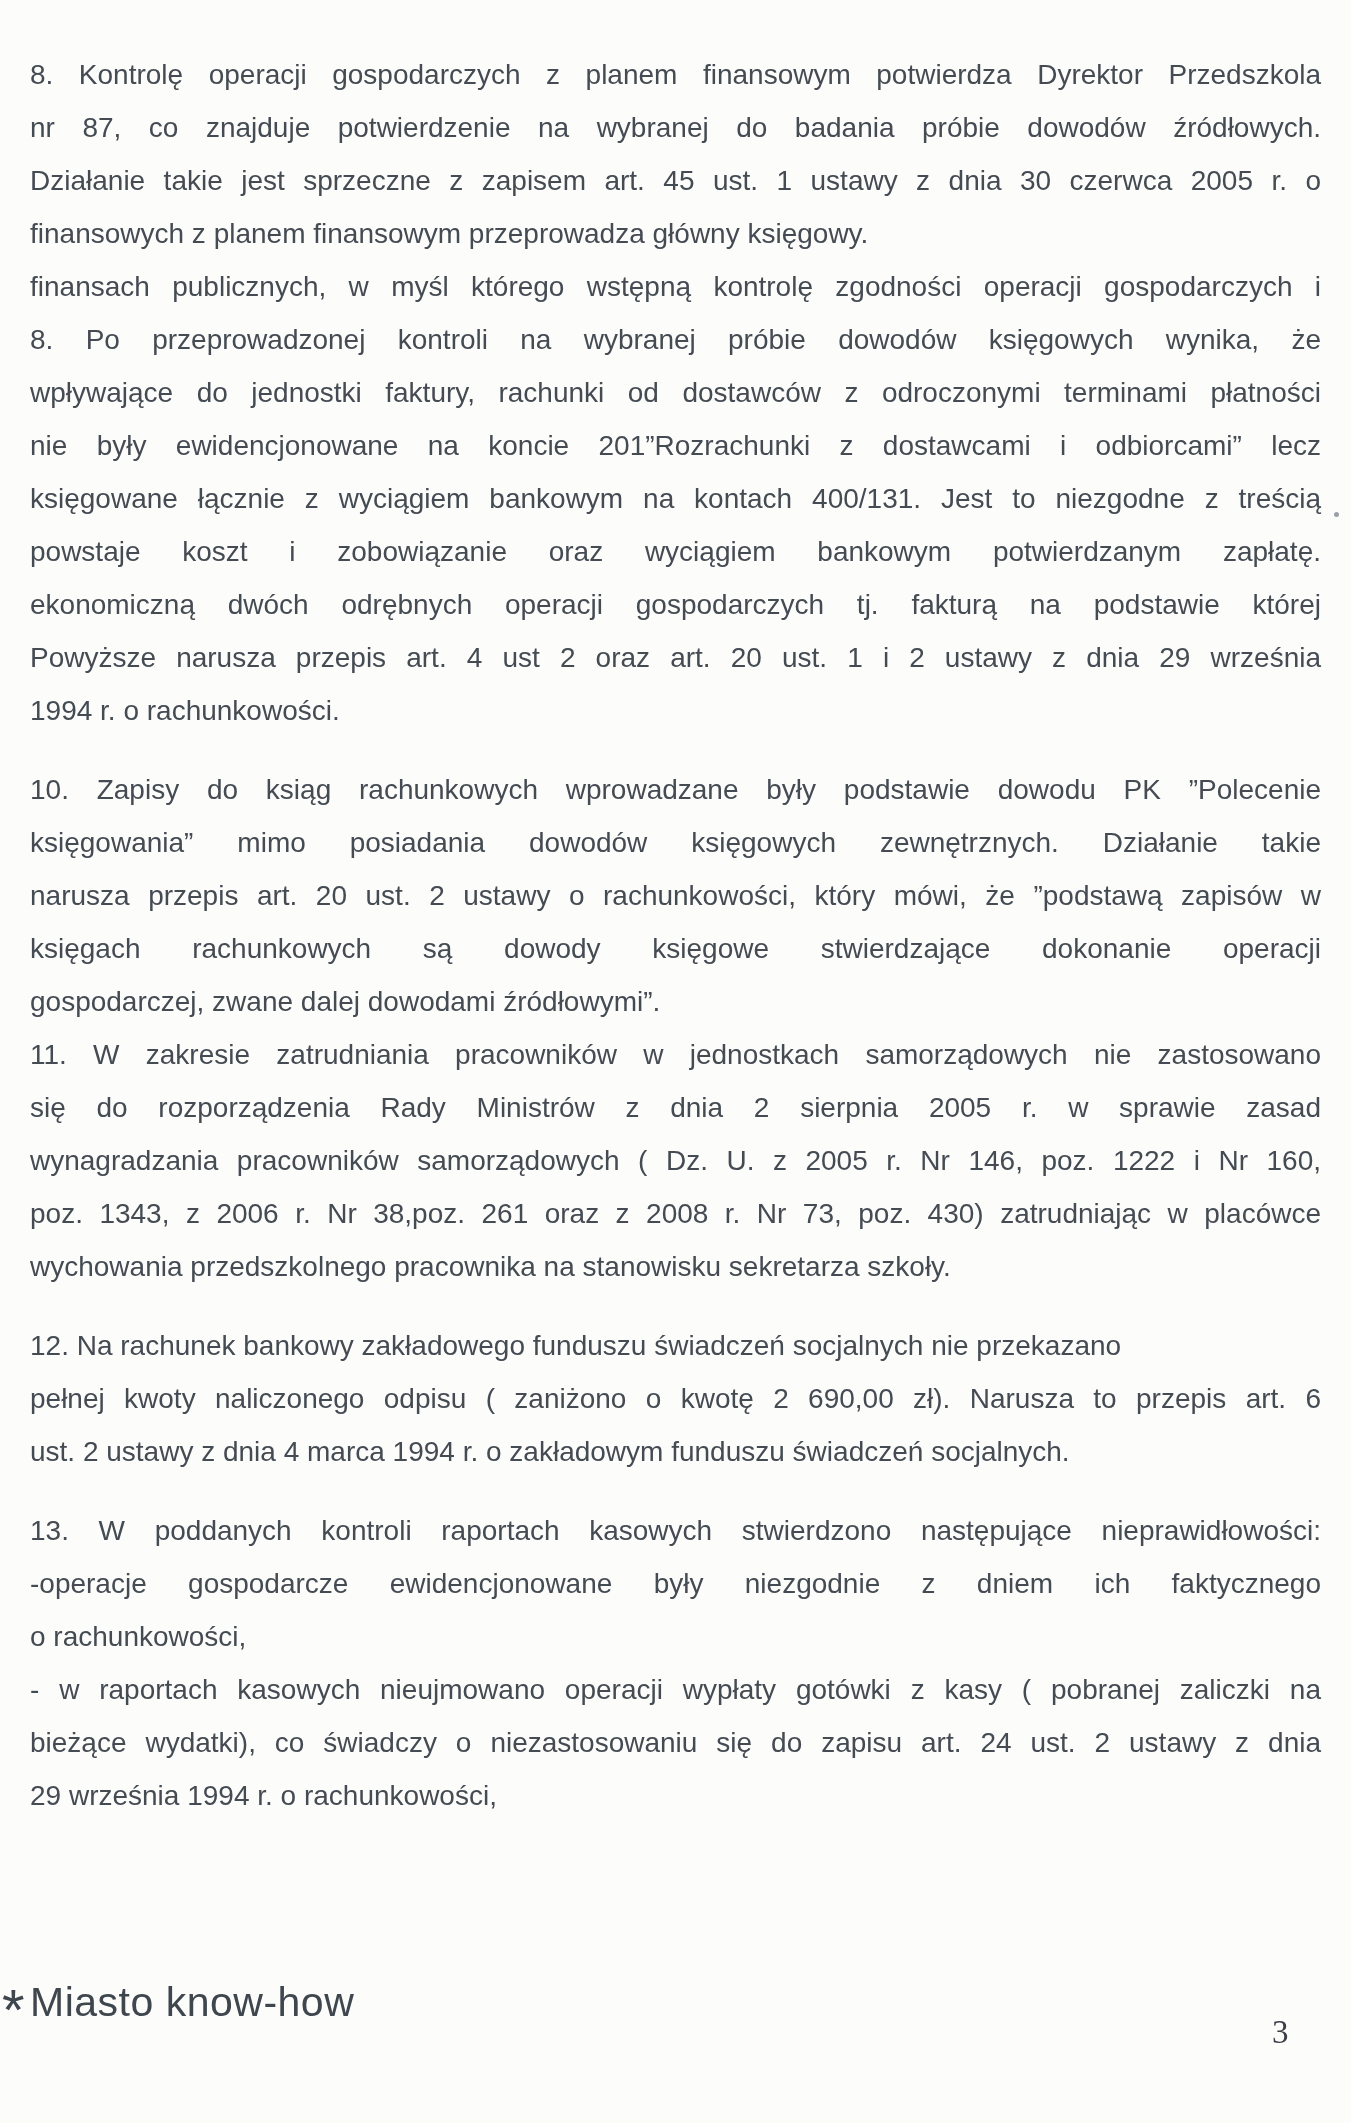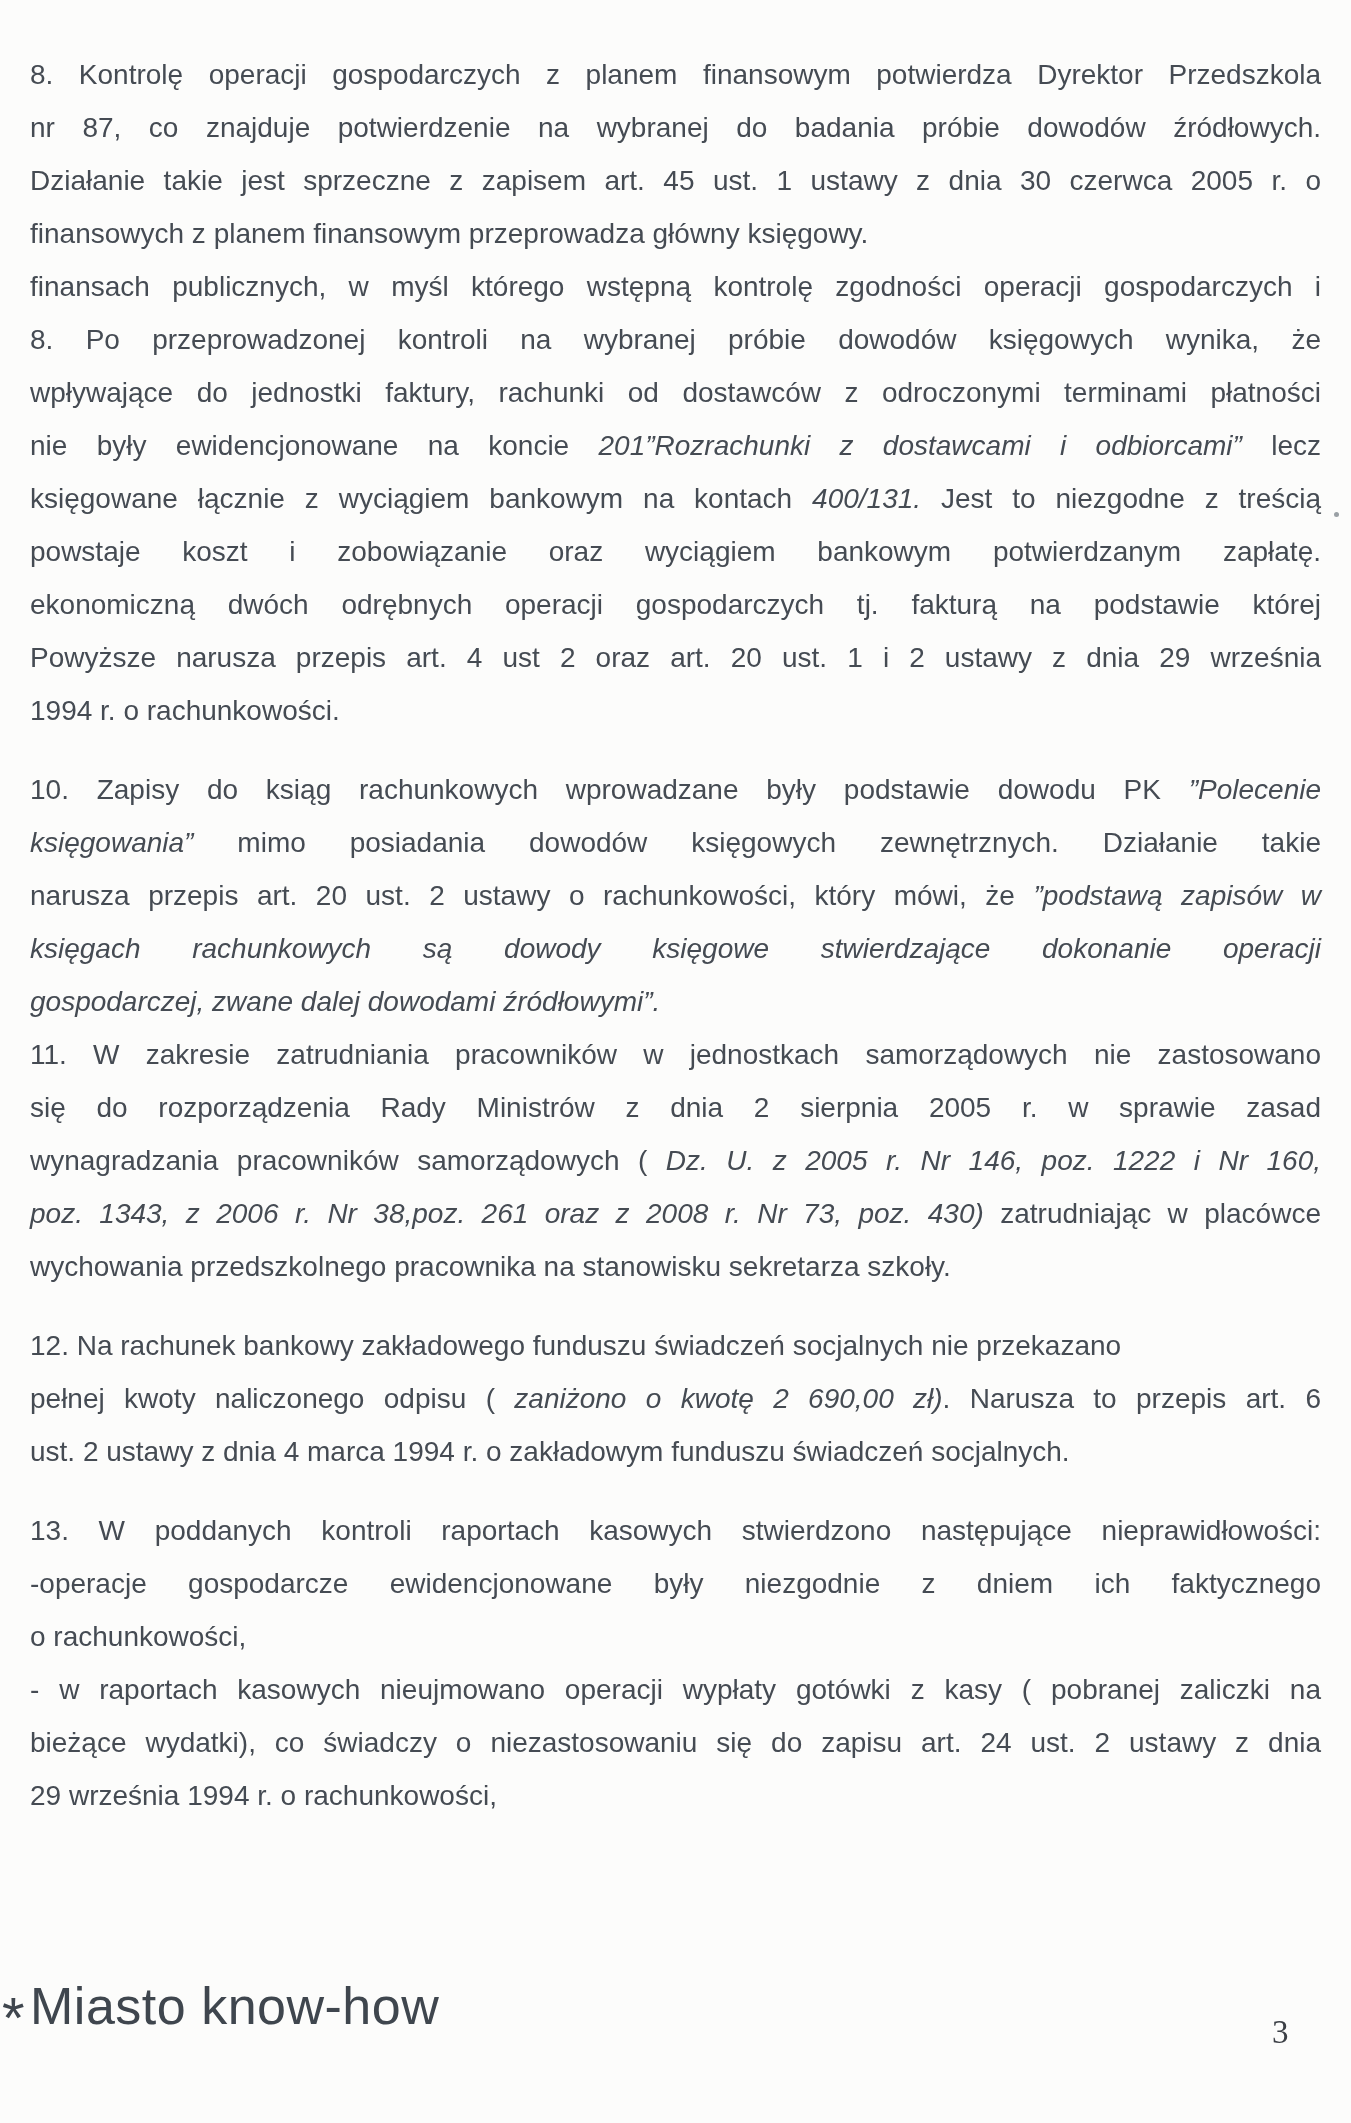--- a/index.html
+++ b/index.html
@@ -21,36 +21,36 @@
   .line {
     line-height: 53px;
     height: 53px;
     text-align: justify;
     white-space: normal;
     overflow: visible;
   }
   .line.j { text-align-last: justify; }
   .line.l { text-align-last: left; }
   .line.gap { margin-top: 26px; }
-  .it { font-style: italic; }
+  .it { }
   .footer-brand {
     position: absolute;
     left: 2px; top: 1976px;
     color: #3f464e;
     font-weight: 200;
     letter-spacing: 0.5px;
     white-space: nowrap;
   }
   .brand-mark {
     font-size: 58px;
     vertical-align: -14px;
     font-weight: 200;
   }
   .brand-name {
-    font-size: 52px;
+    font-size: 41px;
     font-weight: 200;
   }
   .page-number {
     position: absolute;
     left: 1272px; top: 2014px;
     font-family: "Liberation Serif", serif;
     font-size: 33px;
     color: #3b3f45;
   }
   .artifact-dot {

